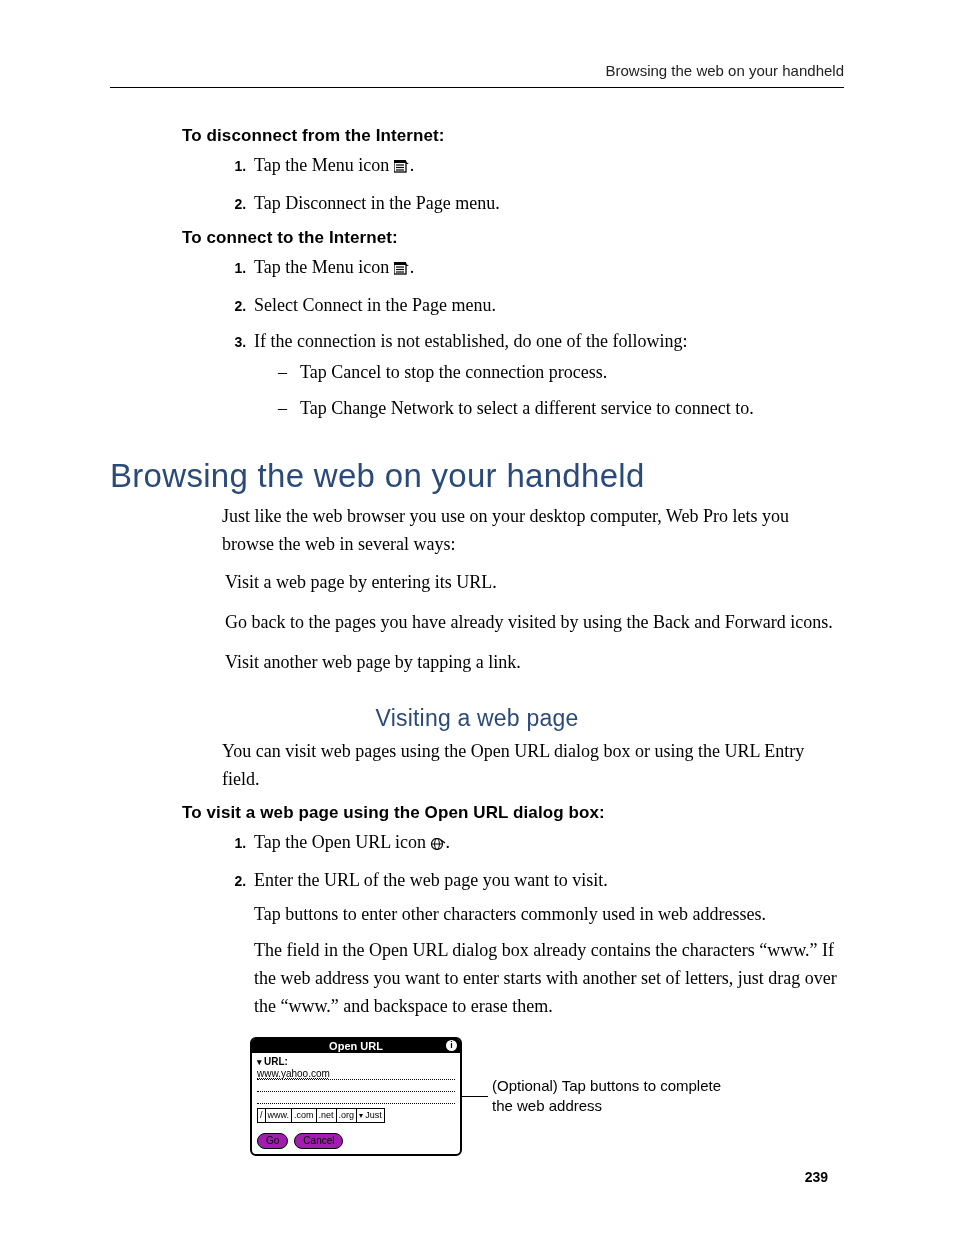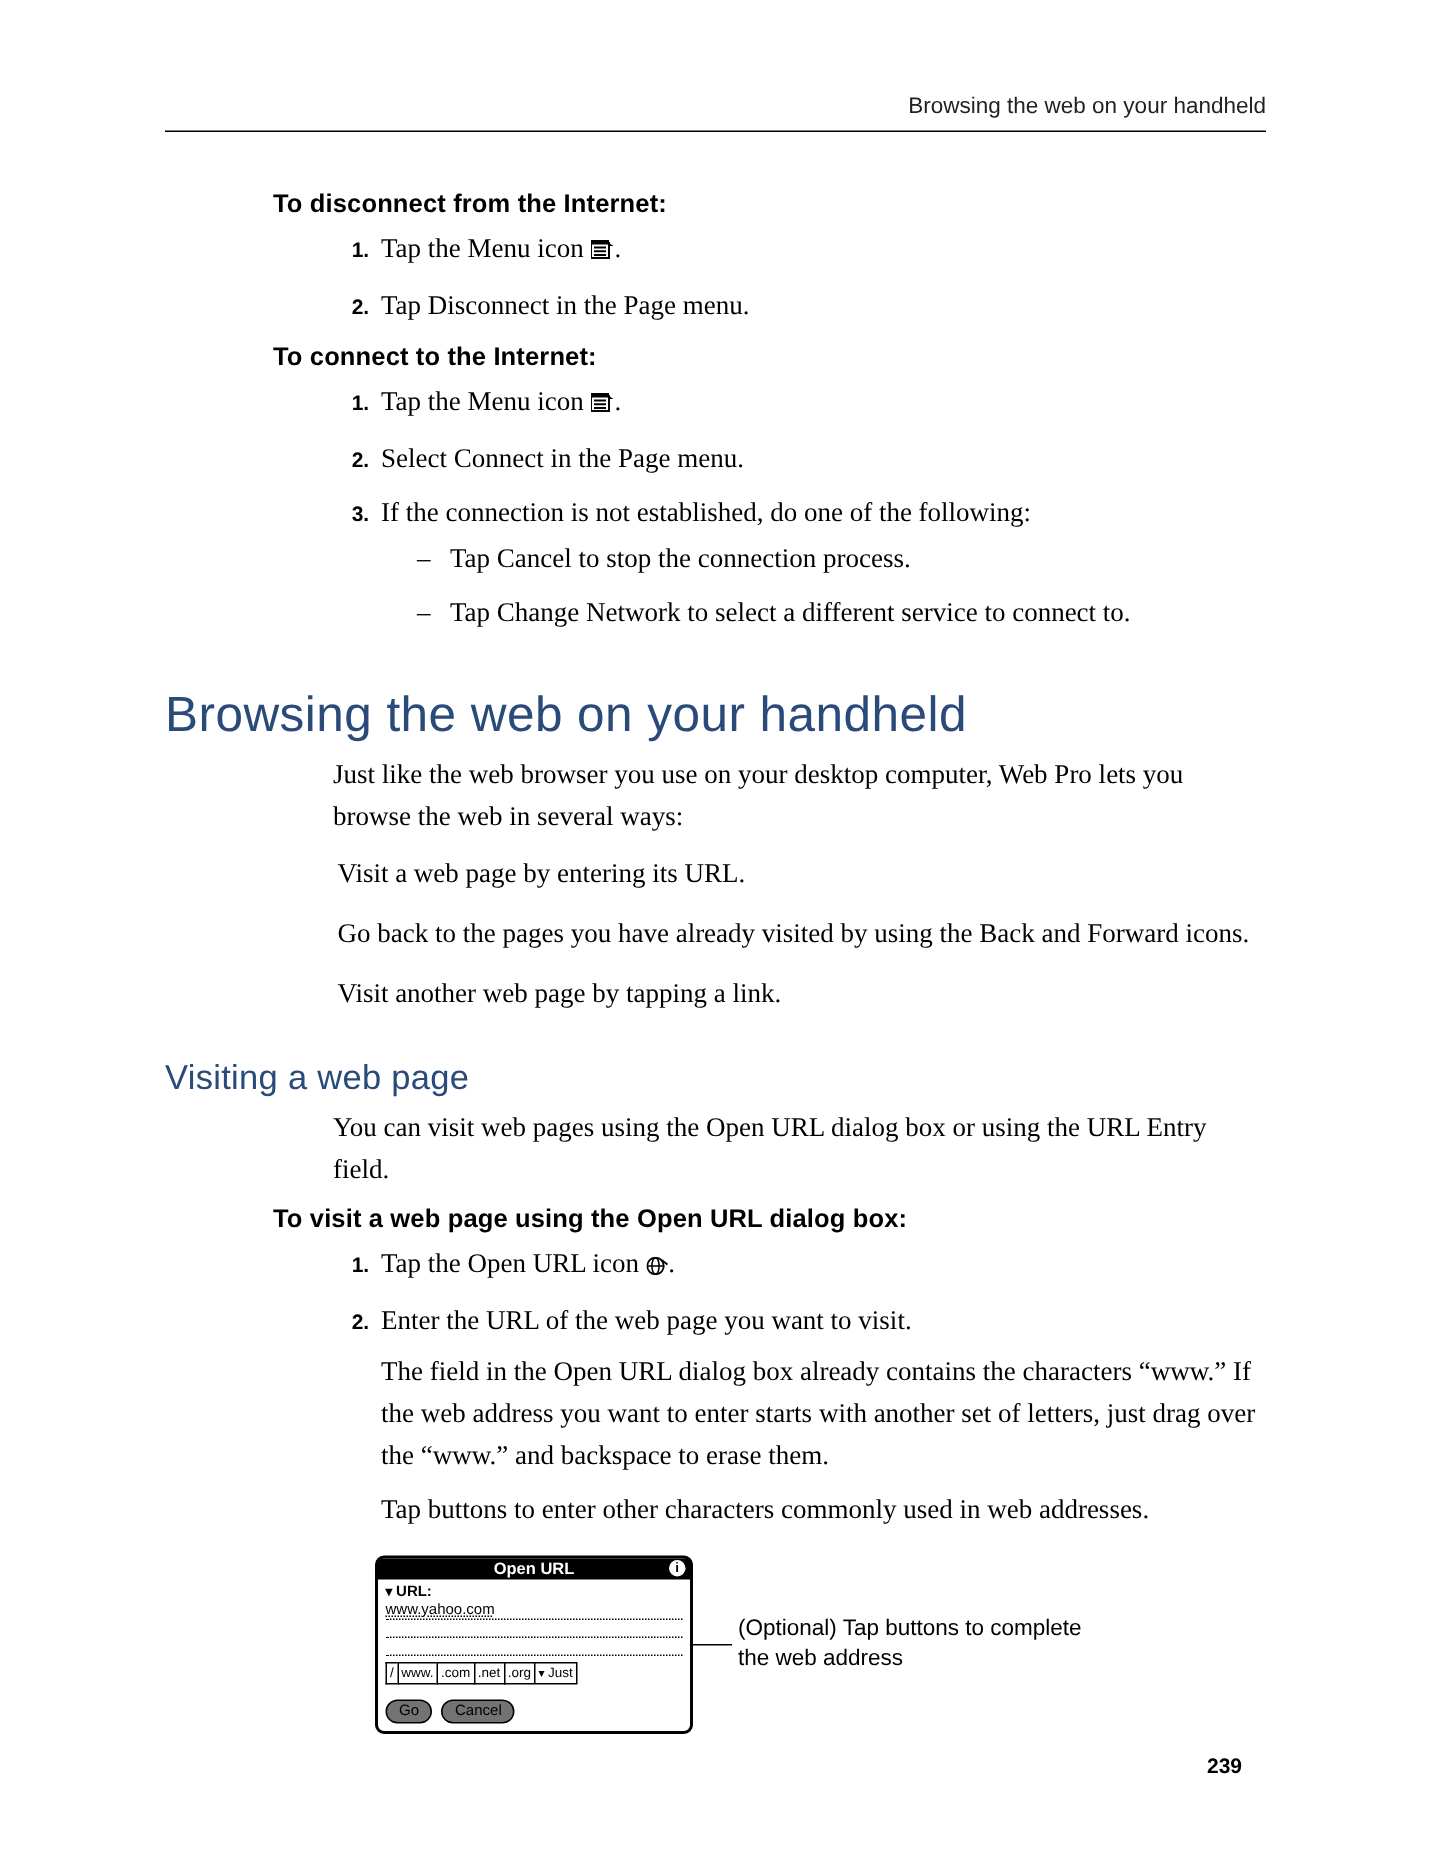--- a/index.html
+++ b/index.html
@@ -80,20 +80,21 @@
     letter-spacing: 0.3px;
   }
   h2.subsection {
     font-family: "Arial Narrow", "Helvetica Neue Condensed", Arial, sans-serif;
     font-weight: normal;
     font-stretch: condensed;
     color: #2a4a7a;
     font-size: 23px;
     margin: 28px 0 6px 0;
     letter-spacing: 0.2px;
+    text-align: center;
   }
   .body-para {
     margin-left: 112px;
     font-size: 18px;
     line-height: 1.55;
     margin-top: 4px;
     margin-bottom: 10px;
   }
   .indent-para {
     margin-left: 115px;
@@ -179,21 +180,21 @@
   }
   .tld-btn { border-right: none; }
   .more-btn::before { content: "▾ "; font-size: 8px; }
   .action-row { margin-top: 10px; display: flex; gap: 6px; }
   .pill-btn {
     border: 1px solid #000;
     border-radius: 8px;
     font-size: 10px;
     padding: 0 8px;
     line-height: 14px;
-    background: #737373;
+    background: #a21caf;
   }
   .callout-line {
     width: 26px;
     border-top: 1px solid #000;
     margin: 0 4px 0 0;
     align-self: center;
   }
   .callout-text {
     font-family: "Helvetica Neue", Helvetica, Arial, sans-serif;
     font-size: 15px;
@@ -278,22 +279,22 @@
         <svg width="15" height="12" viewBox="0 0 15 12">
             <ellipse cx="6" cy="6" rx="5.5" ry="5.5" fill="none" stroke="#000" stroke-width="1.2"></ellipse>
             <ellipse cx="6" cy="6" rx="2.4" ry="5.5" fill="none" stroke="#000" stroke-width="1"></ellipse>
             <line x1="0.5" y1="6" x2="11.5" y2="6" stroke="#000" stroke-width="1"></line>
             <path d="M10 2 L14 5" stroke="#000" stroke-width="1.3"></path>
           </svg>
       </span><span>.</span>
     </li>
     <li>
       <span>Enter the URL of the web page you want to visit.</span>
+      <div class="after-step">Tap buttons to enter other characters commonly used in web addresses.</div>
       <div class="after-step">The field in the Open URL dialog box already contains the characters “www.” If the web address you want to enter starts with another set of letters, just drag over the “www.” and backspace to erase them.</div>
-      <div class="after-step">Tap buttons to enter other characters commonly used in web addresses.</div>
     </li>
   </ol>
 
   <div class="figure-row">
     <div class="dialog">
       <div class="dialog-title">
         <span>Open URL</span>
         <span class="info">i</span>
       </div>
       <div class="dialog-body">

